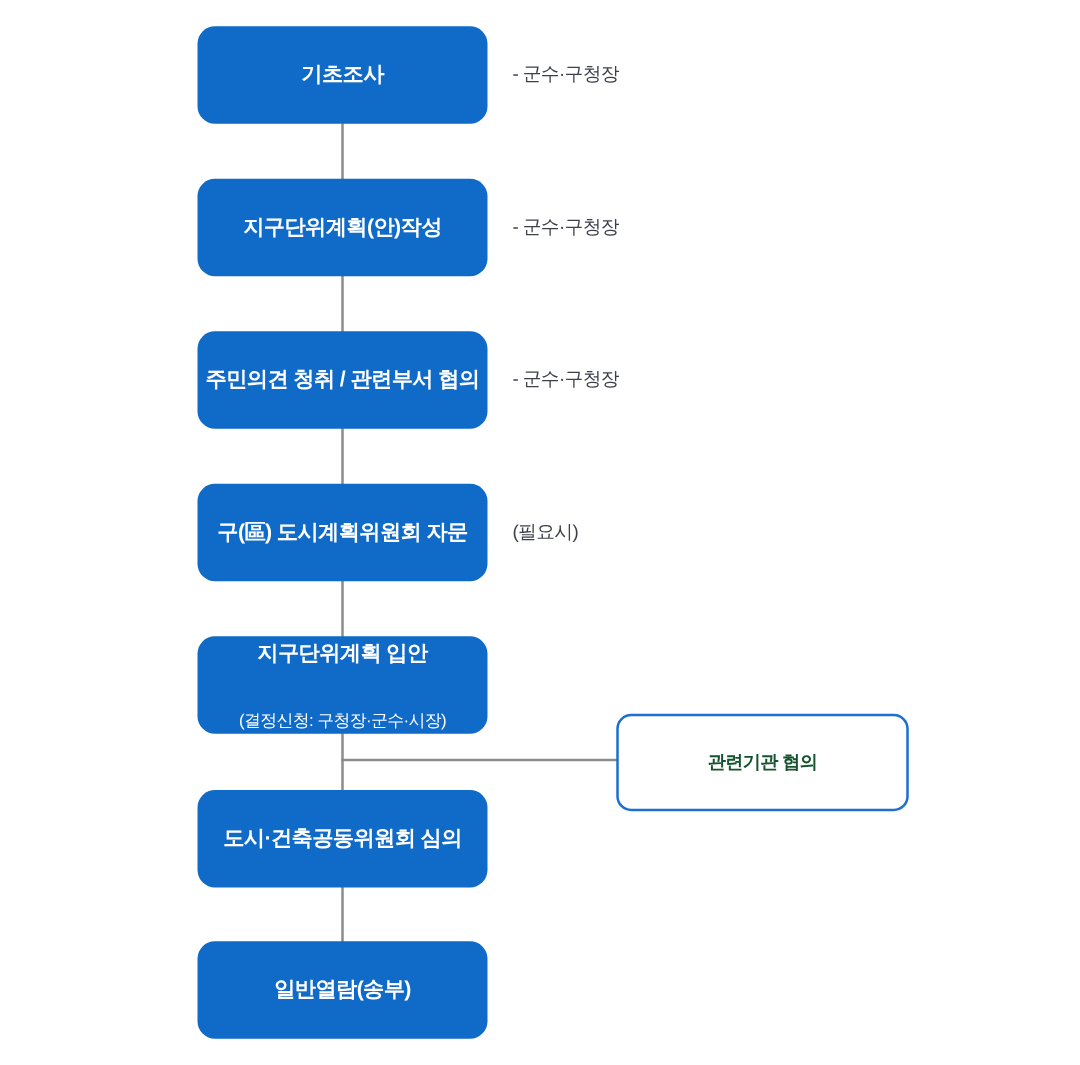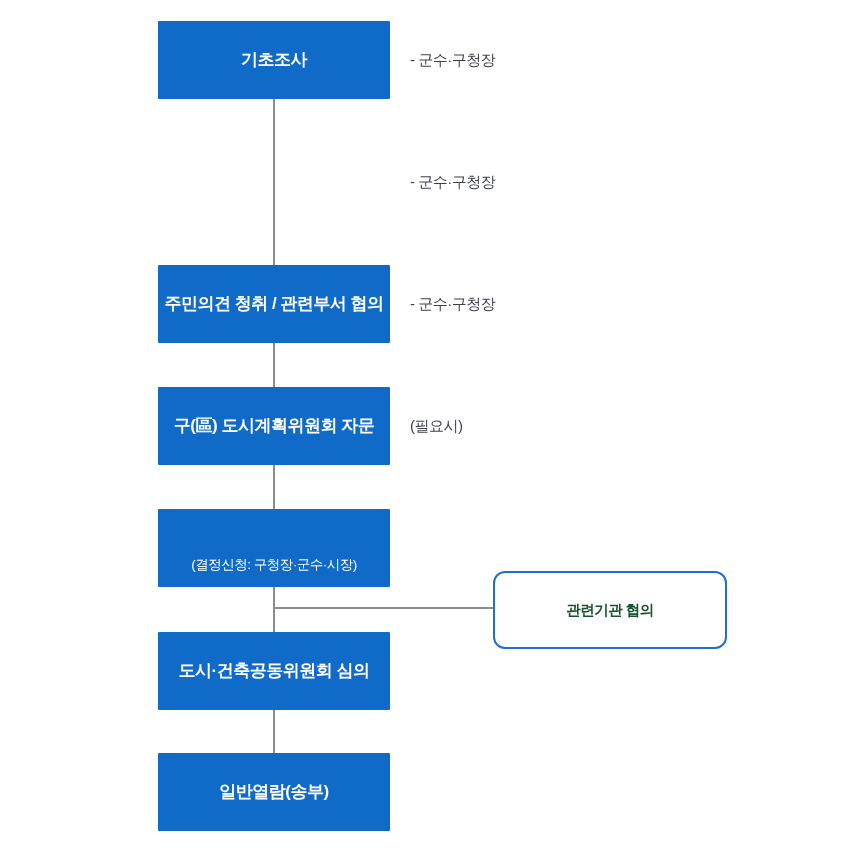--- a/index.html
+++ b/index.html
@@ -14,21 +14,21 @@
     background: #8c8c8c; z-index: 1;
   }
   .hline {
     position: absolute; left: 273px; top: 607px; width: 221px; height: 2px;
     background: #8c8c8c; z-index: 1;
   }
 
   
   .node {
     position: absolute; left: 158px; width: 232px; height: 78px;
-    background: #0f6ac8; border-radius: 1px; z-index: 2;
+    background: #0f6ac8; border-radius: 14px; z-index: 2;
     display: flex; flex-direction: column; align-items: center; justify-content: center;
     text-align: center; padding: 4px 10px;
   }
   .node .t {
     color: #ffffff; font-size: 17px; font-weight: 700; line-height: 24px;
     letter-spacing: -0.5px; white-space: nowrap;
   }
   .node .t.sub {
     font-size: 13.5px; font-weight: 500; line-height: 19px; margin-top: 32px;
   }
@@ -57,30 +57,34 @@
 
 <div class="canvas">
 
   <div class="vline"></div>
   <div class="hline"></div>
 
   <div class="node" style="top:21px">
     <span class="t">기초조사</span>
   </div>
 
+  <div class="node" style="top:143px">
+    <span class="t">지구단위계획(안)작성</span>
+  </div>
 
   <div class="node" style="top:265px">
     <span class="t">주민의견 청취 / 관련부서 협의</span>
   </div>
 
   <div class="node" style="top:387px">
     <span class="t">구(區) 도시계획위원회 자문</span>
   </div>
 
   <div class="node" style="top:509px">
+    <span class="t">지구단위계획 입안</span>
     <span class="t sub">(결정신청: 구청장·군수·시장)</span>
   </div>
 
   <div class="node" style="top:632px">
     <span class="t">도시·건축공동위원회 심의</span>
   </div>
 
   <div class="node" style="top:753px">
     <span class="t">일반열람(송부)</span>
   </div>

